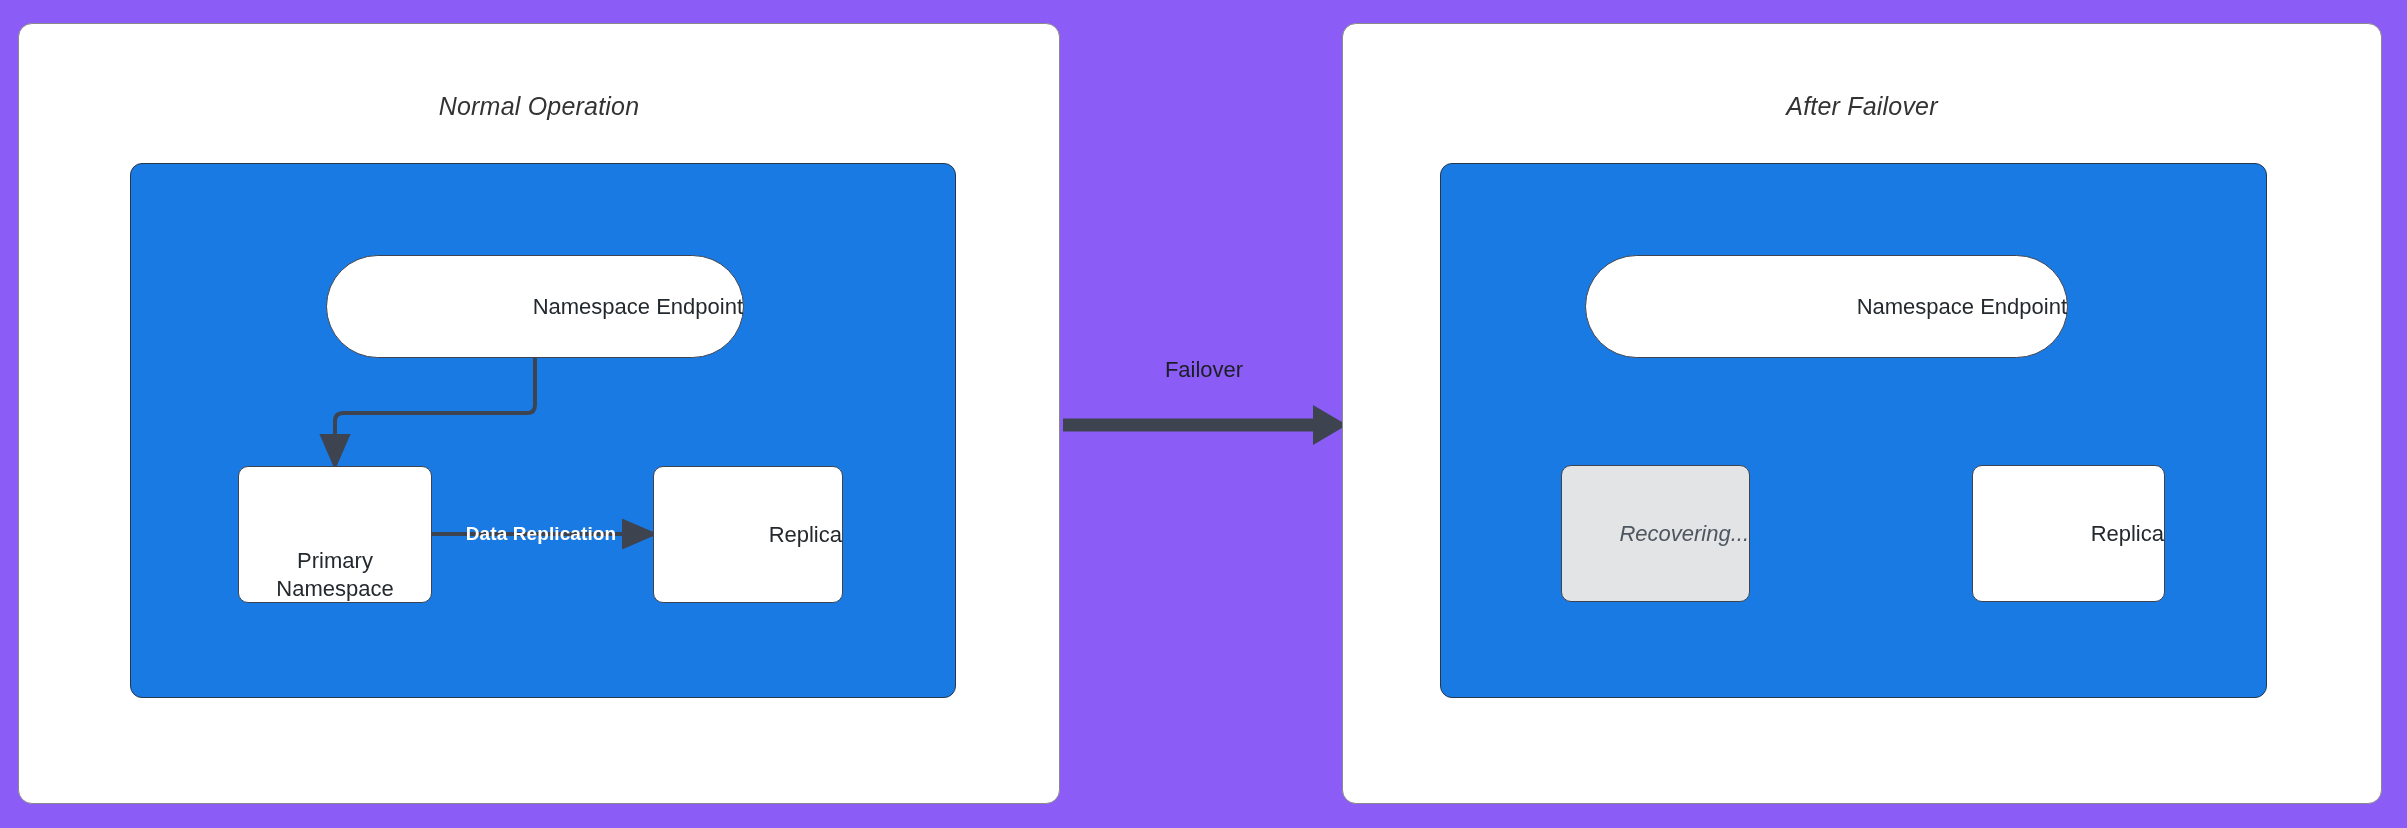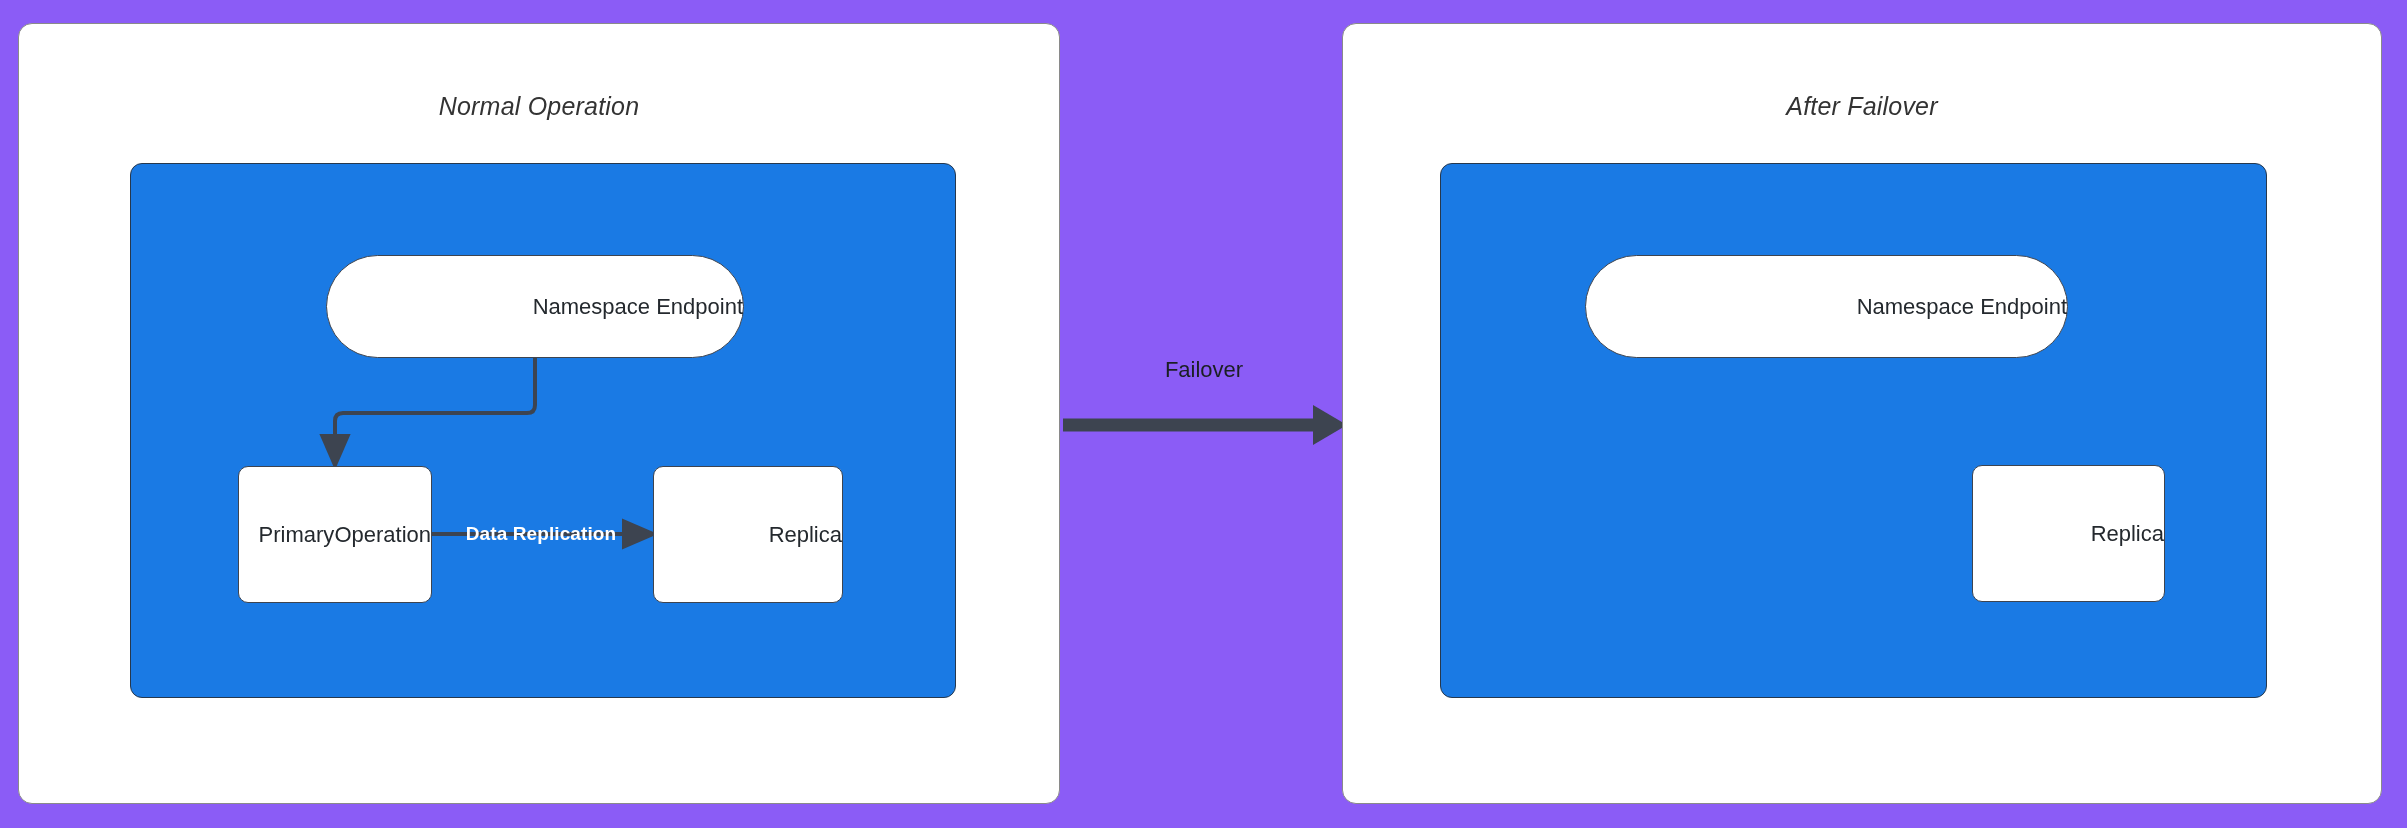--- a/index.html
+++ b/index.html
@@ -134,23 +134,23 @@
 
     <path class="edge-path" d="M432,534 L640,534" marker-end="url(#arrow-thin-repl)"></path>
 
     <path class="edge-path" d="M1855,358 L1855,405 Q1855,413 1863,413 L2060,413 Q2068,413 2068,421 L2068,452" marker-end="url(#arrow-thin-right)"></path>
   </svg>
 
   <div class="node stadium" style="left:326px; top:255px; width:418px; height:103px;">
     <span>Namespace Endpoint</span>
   </div>
 
-  <div class="node" style="left:238px; top:466px; width:194px; height:137px; flex-direction:row;">
+  <div class="node" style="left:238px; top:466px; width:194px; height:137px; flex-direction:column;">
     <span>Primary</span>
-    <span>Operation</span>
+    <span>Namespace</span>
   </div>
 
   <div class="node" style="left:653px; top:466px; width:190px; height:137px;">
     <span>Replica</span>
   </div>
 
   <div class="edge-label-blue" style="left:455px; top:523px; width:172px; text-align:center;">Data Replication</div>
 
   <div class="transition-label" style="left:1063px; top:357px; width:282px;">Failover</div>
 
@@ -162,18 +162,21 @@
   <div class="panel" style="left:1342px; top:23px; width:1040px; height:781px;">
     <div class="panel-title" style="top:68px;">After Failover</div>
   </div>
 
   <div class="cluster" style="left:1440px; top:163px; width:827px; height:535px;"></div>
 
   <div class="node stadium" style="left:1585px; top:255px; width:483px; height:103px;">
     <span>Namespace Endpoint</span>
   </div>
 
+  <div class="node recovering" style="left:1561px; top:465px; width:189px; height:137px;">
+    <span>Recovering...</span>
+  </div>
 
   <div class="node" style="left:1972px; top:465px; width:193px; height:137px;">
     <span>Replica</span>
   </div>
 
 </div>
 
 </body></html>

